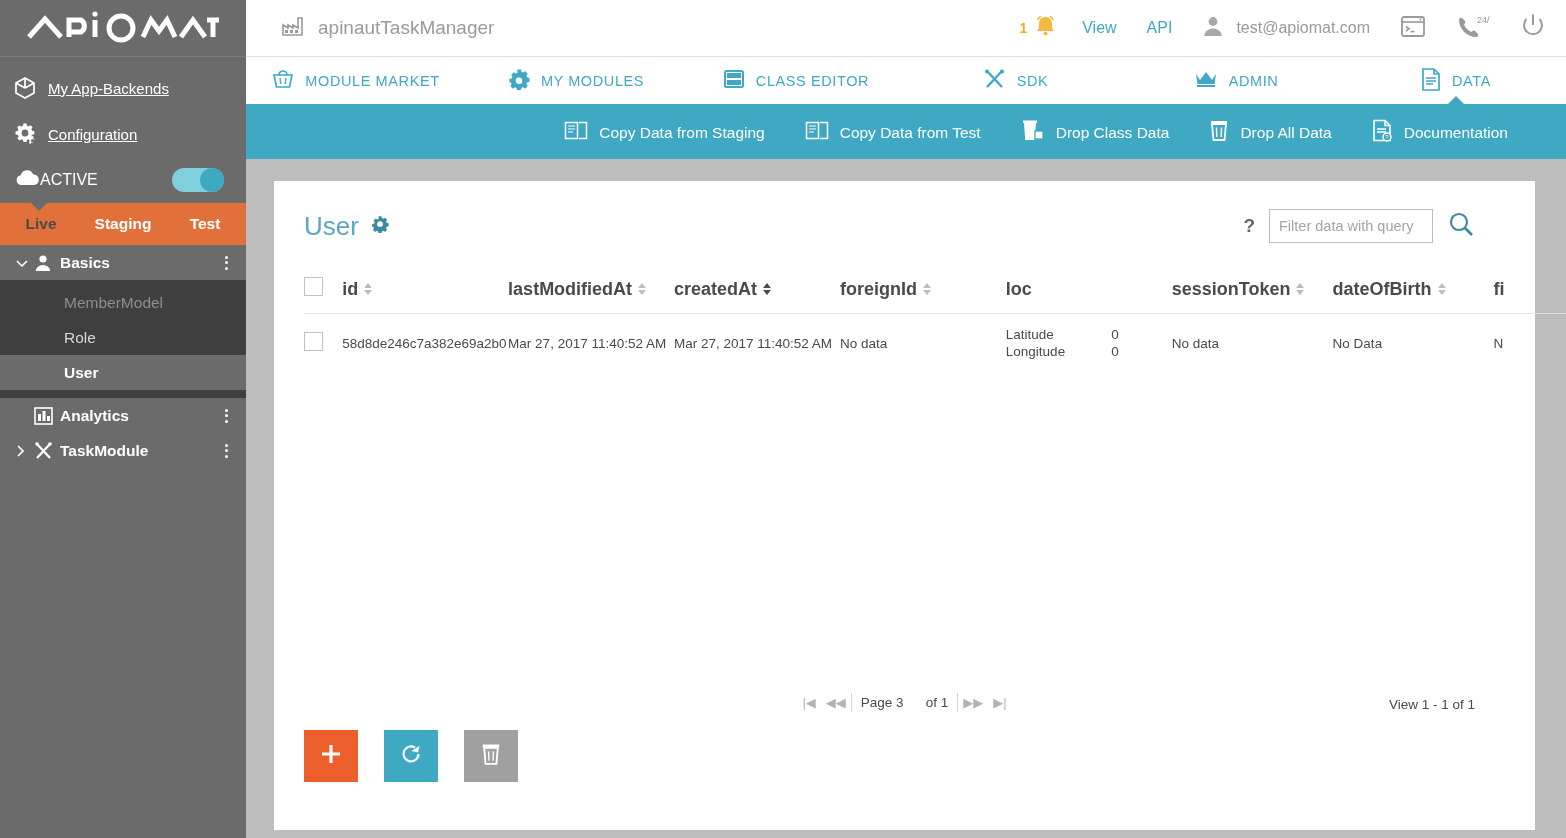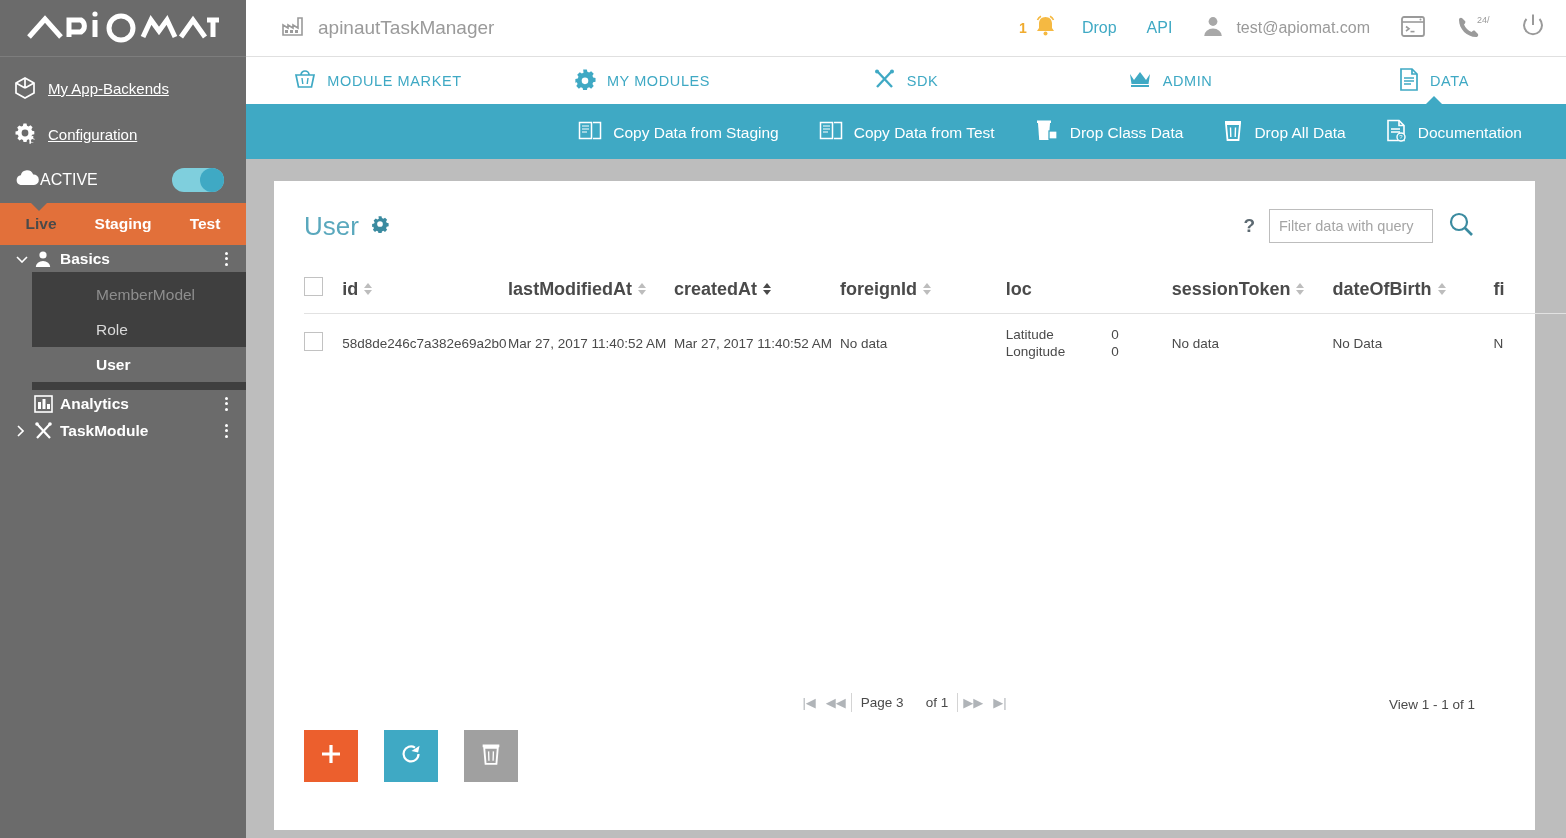--- a/index.html
+++ b/index.html
@@ -63,32 +63,32 @@
     position:absolute; top:-1px; left: 30px;
     width: 0; height: 0;
     border-left: 9px solid transparent;
     border-right: 9px solid transparent;
     border-top: 9px solid #6b6b6b;
   }
 
   
   .tree-group { background: #6b6b6b; }
   .tree-row {
-    display:flex; align-items:center; height: 27px;
+    display:flex; align-items:center; height: 35px;
     padding-left: 16px; position:relative; cursor:pointer;
     font-size: 15.5px; font-weight: bold;
   }
   .tree-row .chev { width: 18px; font-size: 12px; color:#fff; display:flex; align-items:center;}
   .tree-row .tico { width: 26px; display:flex; align-items:center; }
   .tree-row .dots {
     position:absolute; right: 18px; top: 50%; transform: translateY(-50%);
     display:flex; flex-direction:column; gap:2.5px; align-items:center;
   }
   .tree-row .dots i { width:3px; height:3px; background:#fff; border-radius:50%; display:block; }
-  .tree-children { background: #3f3f3f; padding: 5px 0 8px 0; margin-left: 32px; }
+  .tree-children { background: #3f3f3f; padding: 5px 0 8px 0; }
   .tree-child {
     height: 35px; display:flex; align-items:center;
     padding-left: 64px; font-size: 15.5px; color:#d9d9d9; cursor:pointer;
   }
   .tree-child.dim { color: #8e8e8e; }
   .tree-child.sel { color:#ffffff; font-weight:bold; background:#6b6b6b; width:246px; }
 
   
   .right { flex:1; display:flex; flex-direction:column; min-width:0; background:#fff; }
 
@@ -122,21 +122,21 @@
   .mtab-caret {
     position:absolute; bottom:-2px; left: 50%; transform: translateX(-50%);
     width:0; height:0; border-left:11px solid transparent; border-right:11px solid transparent;
     border-bottom: 11px solid #3fa9c4;
   }
 
   
   .toolbar {
     height: 53px; background:#3fa9c4;
     display:flex; align-items:center; justify-content:flex-end;
-    padding-right: 24px; gap: 0px; flex:0 0 53px;
+    padding-right: 38px; gap: 0px; flex:0 0 53px;
   }
   .tool-btn {
     display:flex; align-items:center; gap:11px;
     color:#fff; font-size:15.5px; cursor:pointer; padding: 0 20px;
   }
 
   
   .content { flex:1; background:#bdbdbd; position:relative; overflow:hidden; }
   .card {
     position:absolute; left: 28px; top: 22px; right: 31px; bottom: 8px;
@@ -376,21 +376,21 @@
           <span>
             <svg width="25" height="26" viewBox="0 0 25 26">
               <path d="M12.5 4 C8.6 4 6 6.8 6 10.5 L6 15 L4 18 L21 18 L19 15 L19 10.5 C19 6.8 16.4 4 12.5 4 Z" fill="#f5b942"></path>
               <circle cx="12.5" cy="20.5" r="2" fill="#f5b942"></circle>
               <path d="M4.5 7 A7 7 0 0 1 8 3.2" fill="none" stroke="#f5b942" stroke-width="1.6"></path>
               <path d="M20.5 7 A7 7 0 0 0 17 3.2" fill="none" stroke="#f5b942" stroke-width="1.6"></path>
             </svg>
           </span>
         </div>
 
-        <a class="tb-link">Drop</a>
+        <a class="tb-link">View</a>
         <a class="tb-link">API</a>
 
         <div class="tb-user">
           <span>
             <svg width="22" height="22" viewBox="0 0 22 22">
                 <circle cx="11" cy="6.5" r="4.4" fill="#a8a8a8"></circle>
                 <path d="M2.2 21 a8.8 7.4 0 0 1 17.6 0z" fill="#a8a8a8"></path>
               </svg>
           </span>
           <span class="mail">test@apiomat.com</span>
@@ -434,20 +434,30 @@
         <span class="lbl">MODULE MARKET</span>
       </div>
       <div class="mtab">
         <span>
           <svg width="22" height="22" viewBox="0 0 24 24">
               <path d="M10 1.5h4l.6 2.6 1.9.8 2.2-1.4 2.8 2.8-1.4 2.2.8 1.9 2.6.6v4l-2.6.6-.8 1.9 1.4 2.2-2.8 2.8-2.2-1.4-1.9.8-.6 2.6h-4l-.6-2.6-1.9-.8-2.2 1.4-2.8-2.8 1.4-2.2-.8-1.9L1.5 16v-4l2.6-.6.8-1.9-1.4-2.2 2.8-2.8 2.2 1.4 1.9-.8z" fill="#3fa9c4"></path>
               <circle cx="12" cy="14" r="3.6" fill="#fff"></circle>
             </svg>
         </span>
         <span class="lbl">MY MODULES</span>
+      </div>
+      <div class="mtab">
+        <span>
+          <svg width="22" height="20" viewBox="0 0 22 20">
+              <rect x="2" y="2" width="18" height="16" rx="1.5" fill="none" stroke="#3fa9c4" stroke-width="2"></rect>
+              <rect x="4" y="4" width="14" height="5" fill="#3fa9c4"></rect>
+              <rect x="4" y="11" width="14" height="5" fill="#3fa9c4"></rect>
+            </svg>
+        </span>
+        <span class="lbl">CLASS EDITOR</span>
       </div>
       <div class="mtab">
         <span>
           <svg width="22" height="20" viewBox="0 0 22 20">
               <g stroke="#3fa9c4" stroke-width="2.4" fill="none">
                 <path d="M3 2 L18 18"></path>
                 <path d="M18 2 L3 18"></path>
               </g>
               <circle cx="3" cy="2.5" r="2" fill="#3fa9c4"></circle>
               <circle cx="18" cy="2.5" r="2" fill="#3fa9c4"></circle>

